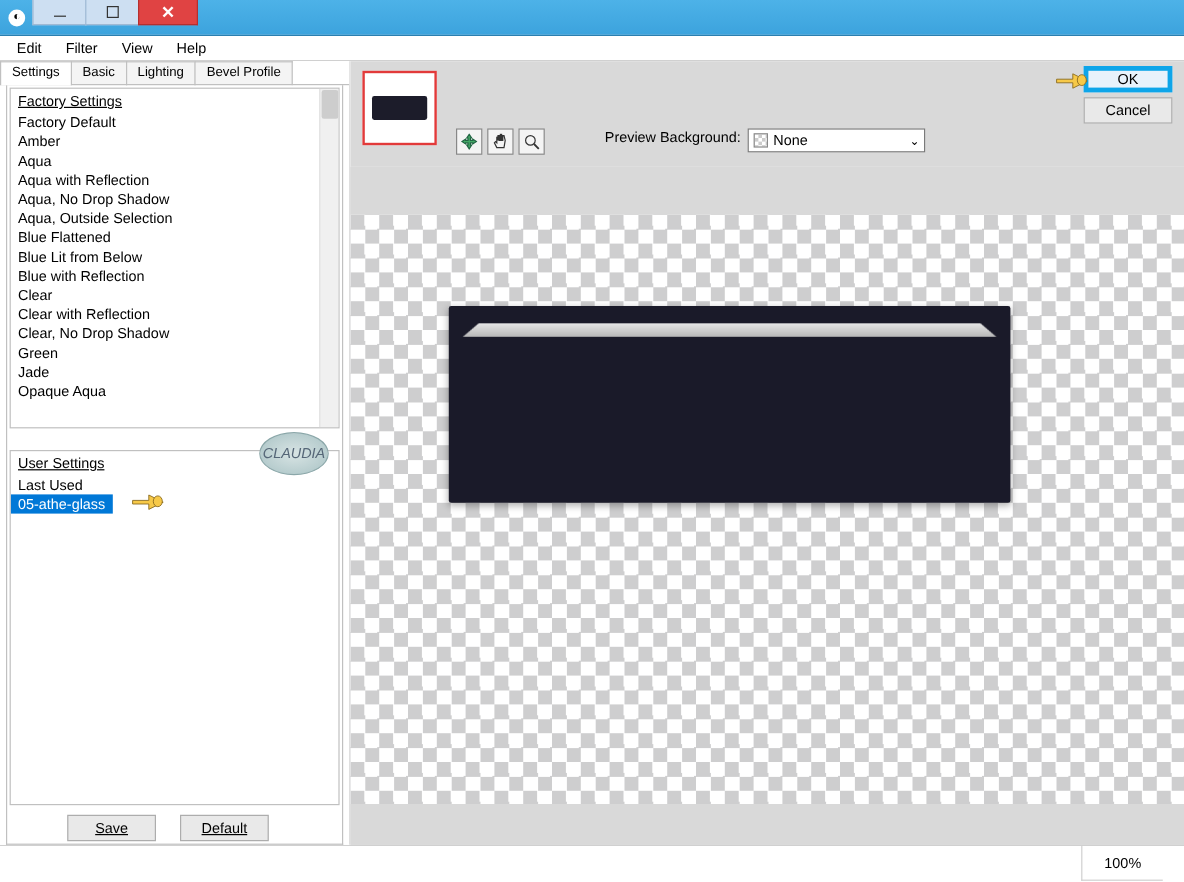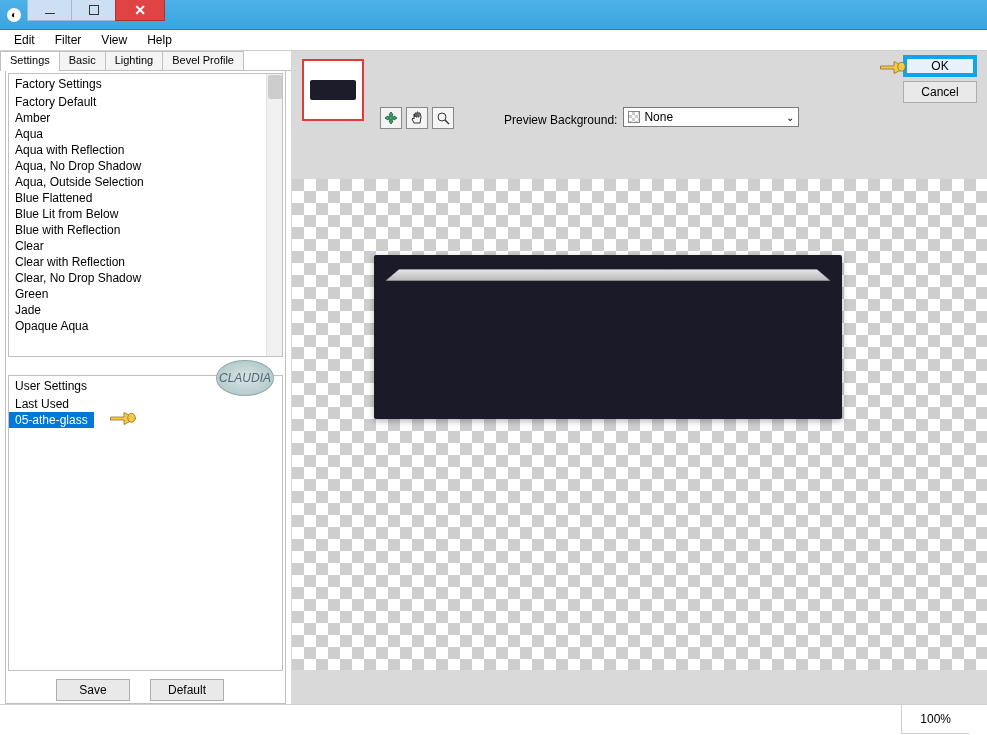--- a/index.html
+++ b/index.html
@@ -25,21 +25,21 @@
 .main { display: flex; height: 654px; border-top: 1px solid #d0d0d0; }
 
 
 .left { width: 292px; display: flex; flex-direction: column; border-right: 1px solid #d8d8d8; background: #fff; }
 
 .tabs { display: flex; height: 20px; background: #fff; }
 .tab { padding: 2px 9px; border: 1px solid #c0c0c0; border-bottom: none; background: #f4f4f4; cursor: pointer; margin-right: -1px; font-size: 11px;}
 .tab.active { background: #fff; position: relative; z-index: 2;}
 .tabs-border-bottom { border-bottom: 1px solid #c0c0c0; margin-top: -1px; position: relative; z-index: 1;}
 
-.lists-wrap { flex: 1; display: flex; flex-direction: column; border: 1px solid #c0c0c0; border-top: none; margin: 0 5px 0 5px;}
+.lists-wrap { flex: 1; display: flex; flex-direction: column; border: 1px solid #c0c0c0; border-top: none; margin: 0 5px 0 5px; text-decoration: underline;}
 .list-block { border: 1px solid #c0c0c0; margin: 2px; background: #fff; position: relative; overflow: hidden;}
 .list-block.factory { height: 284px; }
 .list-block.user { flex: 1; margin-top: 16px; }
 .list-scroll { position: absolute; right: 0; top: 0; width: 16px; height: 100%; background: #f0f0f0; border-left: 1px solid #e0e0e0;}
 .list-scroll .thumb { background: #cdcdcd; width: 14px; margin: 1px auto; height: 40px; border-radius: 2px;}
 .list-header { padding: 3px 6px; font-size: 12px; }
 .list-item { padding: 1px 6px; font-size: 12px; cursor: pointer; display: inline-block; clear: both;}
 .list-item.selected { background: #0078d7; color: #fff; }
 .list-items { padding-left: 0; }
 
@@ -49,23 +49,23 @@
 
 .right { flex: 1; display: flex; flex-direction: column; background: #fff; }
 
 .preview-top { height: 88px; background: #d9d9d9; display: flex; align-items: flex-start; padding: 8px 10px; gap: 20px; position: relative;}
 .thumb-box { width: 62px; height: 62px; border: 2px solid #e23a3a; background: #fff; display: flex; align-items: center; justify-content: center; }
 .thumb-inner { width: 46px; height: 20px; background: #1c1c2a; border-radius: 2px;}
 
 .tool-row { display: flex; gap: 4px; margin-top: 48px; margin-left: -4px;}
 .tool-btn { width: 22px; height: 22px; border: 1px solid #888; background: #f4f4f4; display: flex; align-items: center; justify-content: center; cursor: pointer;}
 
-.pbg-row { display: flex; align-items: flex-end; gap: 6px; margin-top: 48px; margin-left: 30px;}
+.pbg-row { display: flex; align-items: flex-start; gap: 6px; margin-top: 48px; margin-left: 30px;}
 .pbg-row label { font-size: 12px;}
-.pbg-select { width: 176px; height: 20px; border: 1px solid #7a7a7a; background: #fff; display: flex; align-items: center; padding-left: 4px; gap: 4px; cursor: pointer; position: relative;}
+.pbg-select { width: 148px; height: 20px; border: 1px solid #7a7a7a; background: #fff; display: flex; align-items: center; padding-left: 4px; gap: 4px; cursor: pointer; position: relative;}
 .pbg-select .swatch { width: 12px; height: 12px; background: repeating-conic-gradient(#ccc 0 25%, #fff 0 50%) 0 0/6px 6px; border: 1px solid #888;}
 .pbg-select .chev { position: absolute; right: 4px; top: 4px; font-size: 10px;}
 
 .dialog-btns { position: absolute; right: 10px; top: 4px; display: flex; flex-direction: column; gap: 4px; align-items: flex-end;}
 .dialog-btns .btn { width: 74px; }
 .dialog-btns .ok { border: 4px solid #0ea5e9; background: #e8f2fb;}
 
 .hand-cursor { position: absolute; width: 30px; height: 22px;}
 .hand-cursor.ok-hand { right: 86px; top: 0px;}
 .hand-cursor.list-hand { left: 100px; top: 30px;}

